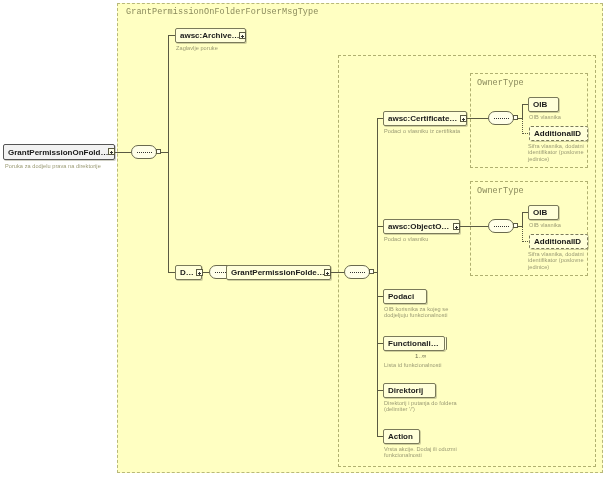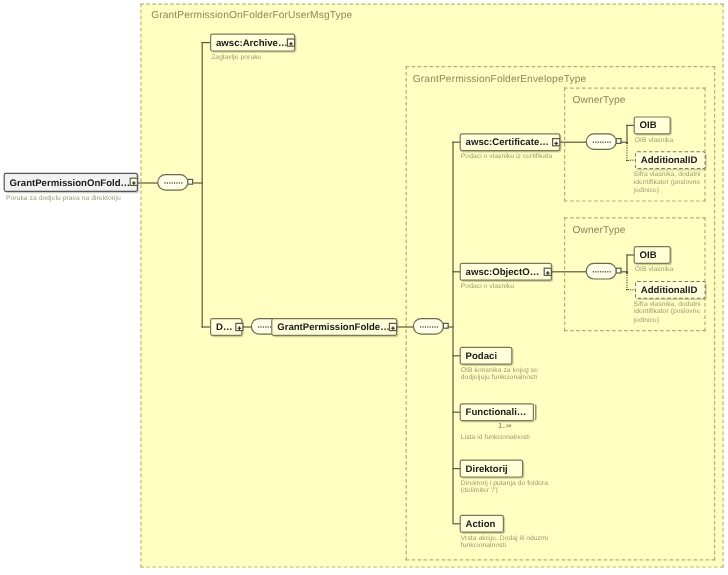--- a/index.html
+++ b/index.html
@@ -32,20 +32,21 @@
   .group.nested {
     background: #ffffc2;
     border: 1px dashed #b0b070;
   }
   .group-label {
     position: absolute;
     font-size: 8.5px;
     color: #8a8a5c;
     white-space: nowrap;
     letter-spacing: .1px;
+    font-family: Liberation Mono, monospace;
   }
 
   
   .node {
     position: absolute;
     box-sizing: border-box;
     background: #ffffd9;
     border: 1px solid #7a7a5a;
     border-radius: 2px;
     height: 15px;
@@ -166,21 +167,20 @@
 </style>
 </head>
 <body>
 
 <div id="canvas">
 
   <div class="group" style="left:117px; top:3px; width:486px; height:470px;"></div>
   <div class="group-label" style="left:126px; top:7px;">GrantPermissionOnFolderForUserMsgType</div>
 
   <div class="group nested" style="left:338px; top:55px; width:258px; height:412px;"></div>
-  <div class="group-label" style="left:344px; top:60px;">GrantPermissionFolderEnvelopeType</div>
 
   <div class="group nested" style="left:470px; top:73px; width:118px; height:95px;"></div>
   <div class="group-label" style="left:477px; top:78px;">OwnerType</div>
 
   <div class="group nested" style="left:470px; top:181px; width:118px; height:95px;"></div>
   <div class="group-label" style="left:477px; top:186px;">OwnerType</div>
 
   <div class="node root" style="left:3px; top:144px; width:112px;">
     <span class="lbl">GrantPermissionOnFolde...</span>
   </div>

